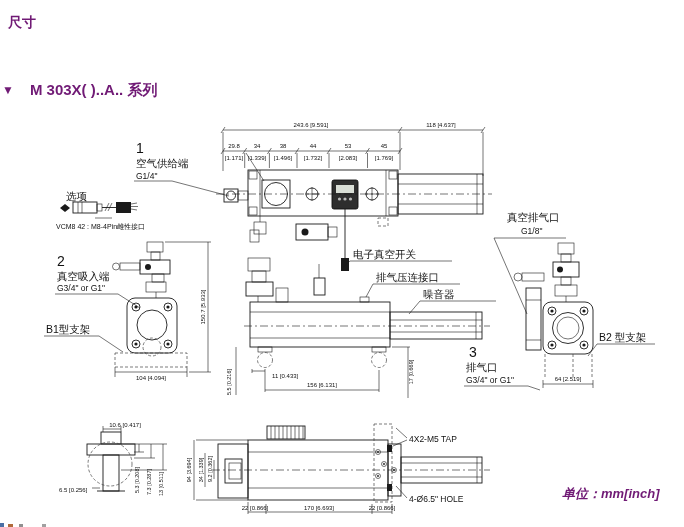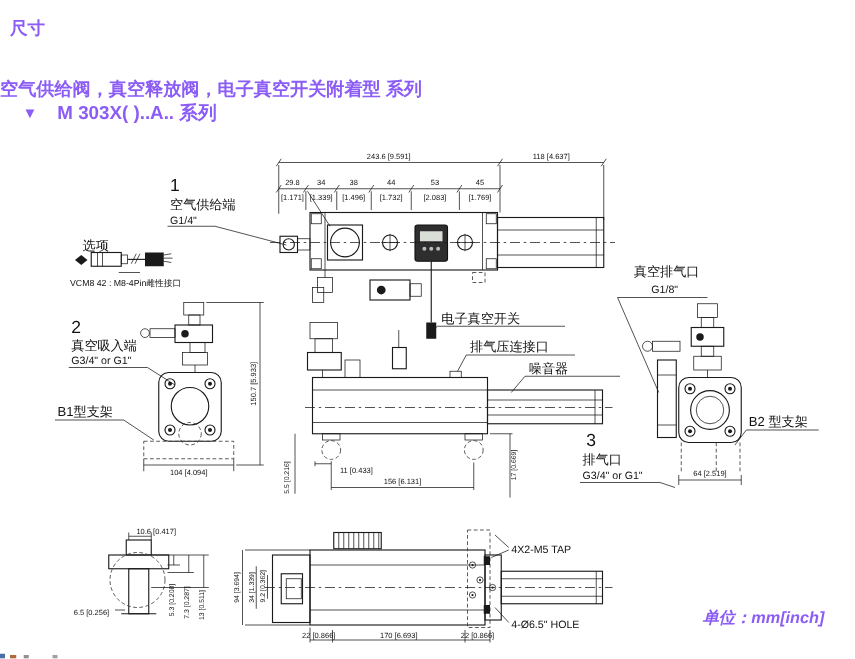--- a/index.html
+++ b/index.html
@@ -1,40 +1,39 @@
 <!DOCTYPE html>
 <html><head>
 <meta charset="utf-8">
 <style>
   html,body{margin:0;padding:0;background:#fff;}
   .canvas{position:relative;width:684px;height:527px;background:#ffffff;overflow:hidden;
-          font-family:"Liberation Sans","DejaVu Sans",sans-serif;color:#8b5cf6;}
+          font-family:"Liberation Sans","DejaVu Sans",sans-serif;color:#701a75;}
   .hdr-dim{position:absolute;left:8px;top:14px;font-size:14px;font-weight:bold;}
   .hdr-series{position:absolute;left:0px;top:62px;font-size:14.5px;font-weight:bold;white-space:nowrap;}
-  .hdr-model{position:absolute;left:18px;top:81px;font-size:15px;font-weight:bold;white-space:nowrap;}
+  .hdr-model{position:absolute;left:2px;top:81px;font-size:15px;font-weight:bold;white-space:nowrap;}
   .hdr-model .marker{display:inline-block;font-size:12px;margin-right:16px;transform:translateY(-1px);}
   .unit{position:absolute;left:562px;top:485px;font-size:13px;font-weight:bold;font-style:italic;}
   svg{position:absolute;left:0;top:0;font-family:"Liberation Sans","DejaVu Sans",sans-serif;}
   .s{stroke:#1a1a1a;stroke-width:0.9;fill:none;}
   .s2{stroke:#1a1a1a;stroke-width:0.6;fill:none;}
   .cl{stroke:#1a1a1a;stroke-width:0.6;fill:none;stroke-dasharray:8 3 2 3;}
   .dsh{stroke:#444;stroke-width:0.7;fill:none;stroke-dasharray:3 2;}
   .fD{fill:#1a1a1a;stroke:none;}
   text{fill:#111;}
   .t6{font-size:6px;} .t55{font-size:5.5px;} .t7{font-size:7px;}
   .t85{font-size:8.5px;} .t10{font-size:10.5px;} .t14{font-size:14px;}
   .mid{text-anchor:middle;}
 </style>
 </head>
 <body>
 
 <div class="canvas">
 
   <div class="hdr-dim">尺寸</div>
-  <div class="hdr-series">空气供给阀，真空释放阀，电子真空开关附着型 系列</div>
   <div class="hdr-model">
     <span class="marker">▼</span><span>M 303X( )..A.. 系列</span>
   </div>
   <div class="unit">单位：mm[inch]</div>
 
   <svg width="684" height="527" viewBox="0 0 684 527">
 
     <g>
 
       <line class="s2" x1="223" y1="130" x2="483" y2="130"></line>

